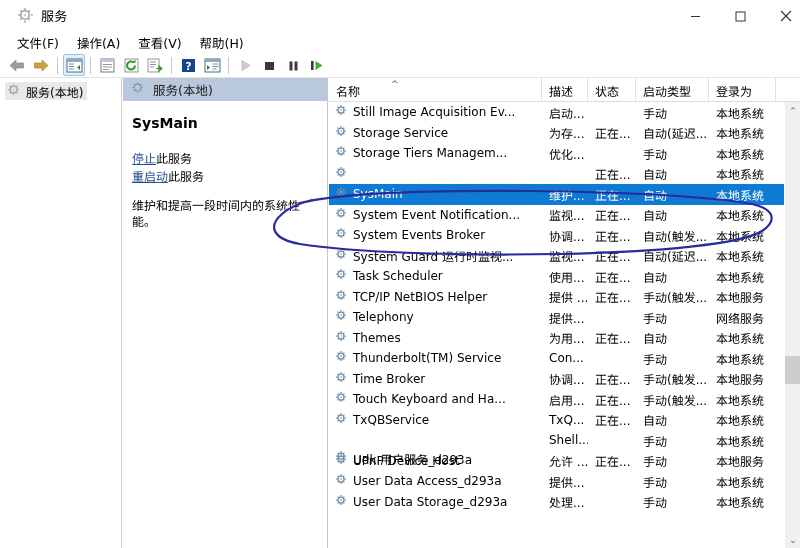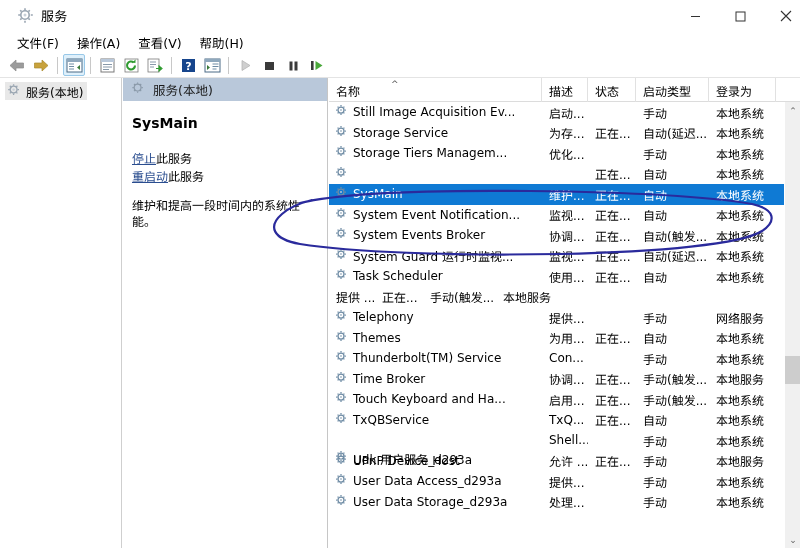--- a/index.html
+++ b/index.html
@@ -642,20 +642,31 @@
               <span>正在...</span>
             </div>
             <div class="cell" style="width: 73px;">
               <span>自动</span>
             </div>
             <div class="cell" style="width: 67px;">
               <span>本地系统</span>
             </div>
           </div>
           <div class="row">
+            <div class="cell name" style="width: 213px;">
+              <span class="gear">
+      <svg width="13" height="13" viewBox="0 0 13 13">
+        <g fill="none" stroke="#6f8ca5" stroke-width="1.25">
+          <circle cx="6" cy="6" r="3"></circle>
+          <path d="M6 1.1v1.3M6 9.6v1.3M1.1 6h1.3M9.6 6h1.3M2.6 2.6l.9.9M8.5 8.5l.9.9M9.4 2.6l-.9.9M3.5 8.5l-.9.9"></path>
+        </g>
+        <circle cx="6" cy="6" r="1.05" fill="#aebfcd"></circle>
+      </svg></span>
+              <span>TCP/IP NetBIOS Helper</span>
+            </div>
             <div class="cell" style="width: 46px;">
               <span>提供 ...</span>
             </div>
             <div class="cell" style="width: 48px;">
               <span>正在...</span>
             </div>
             <div class="cell" style="width: 73px;">
               <span>手动(触发...</span>
             </div>
             <div class="cell" style="width: 67px;">

